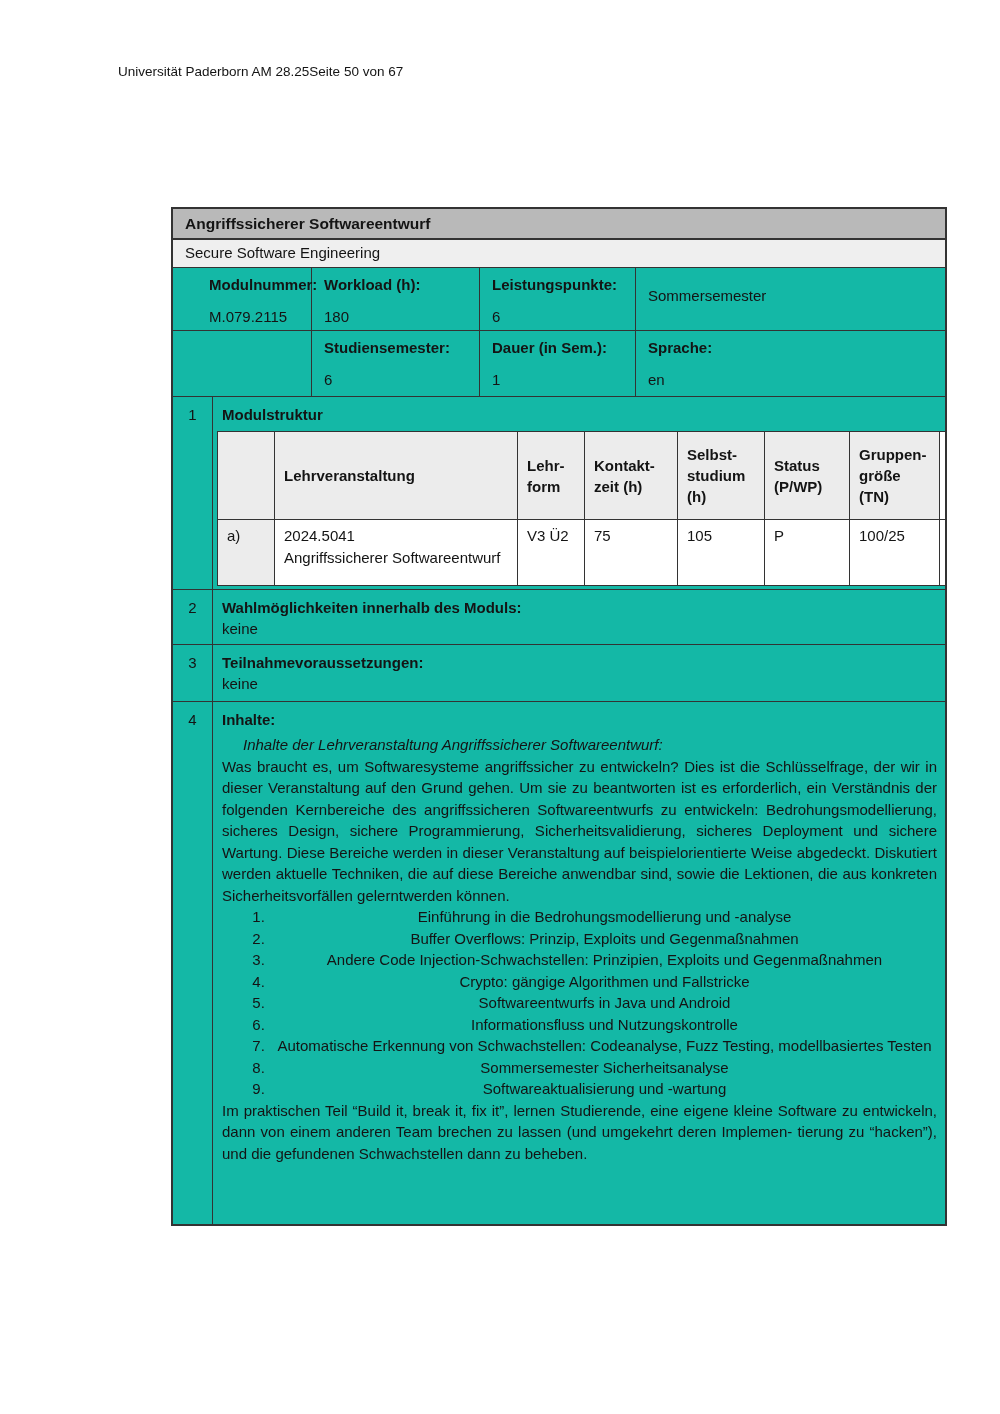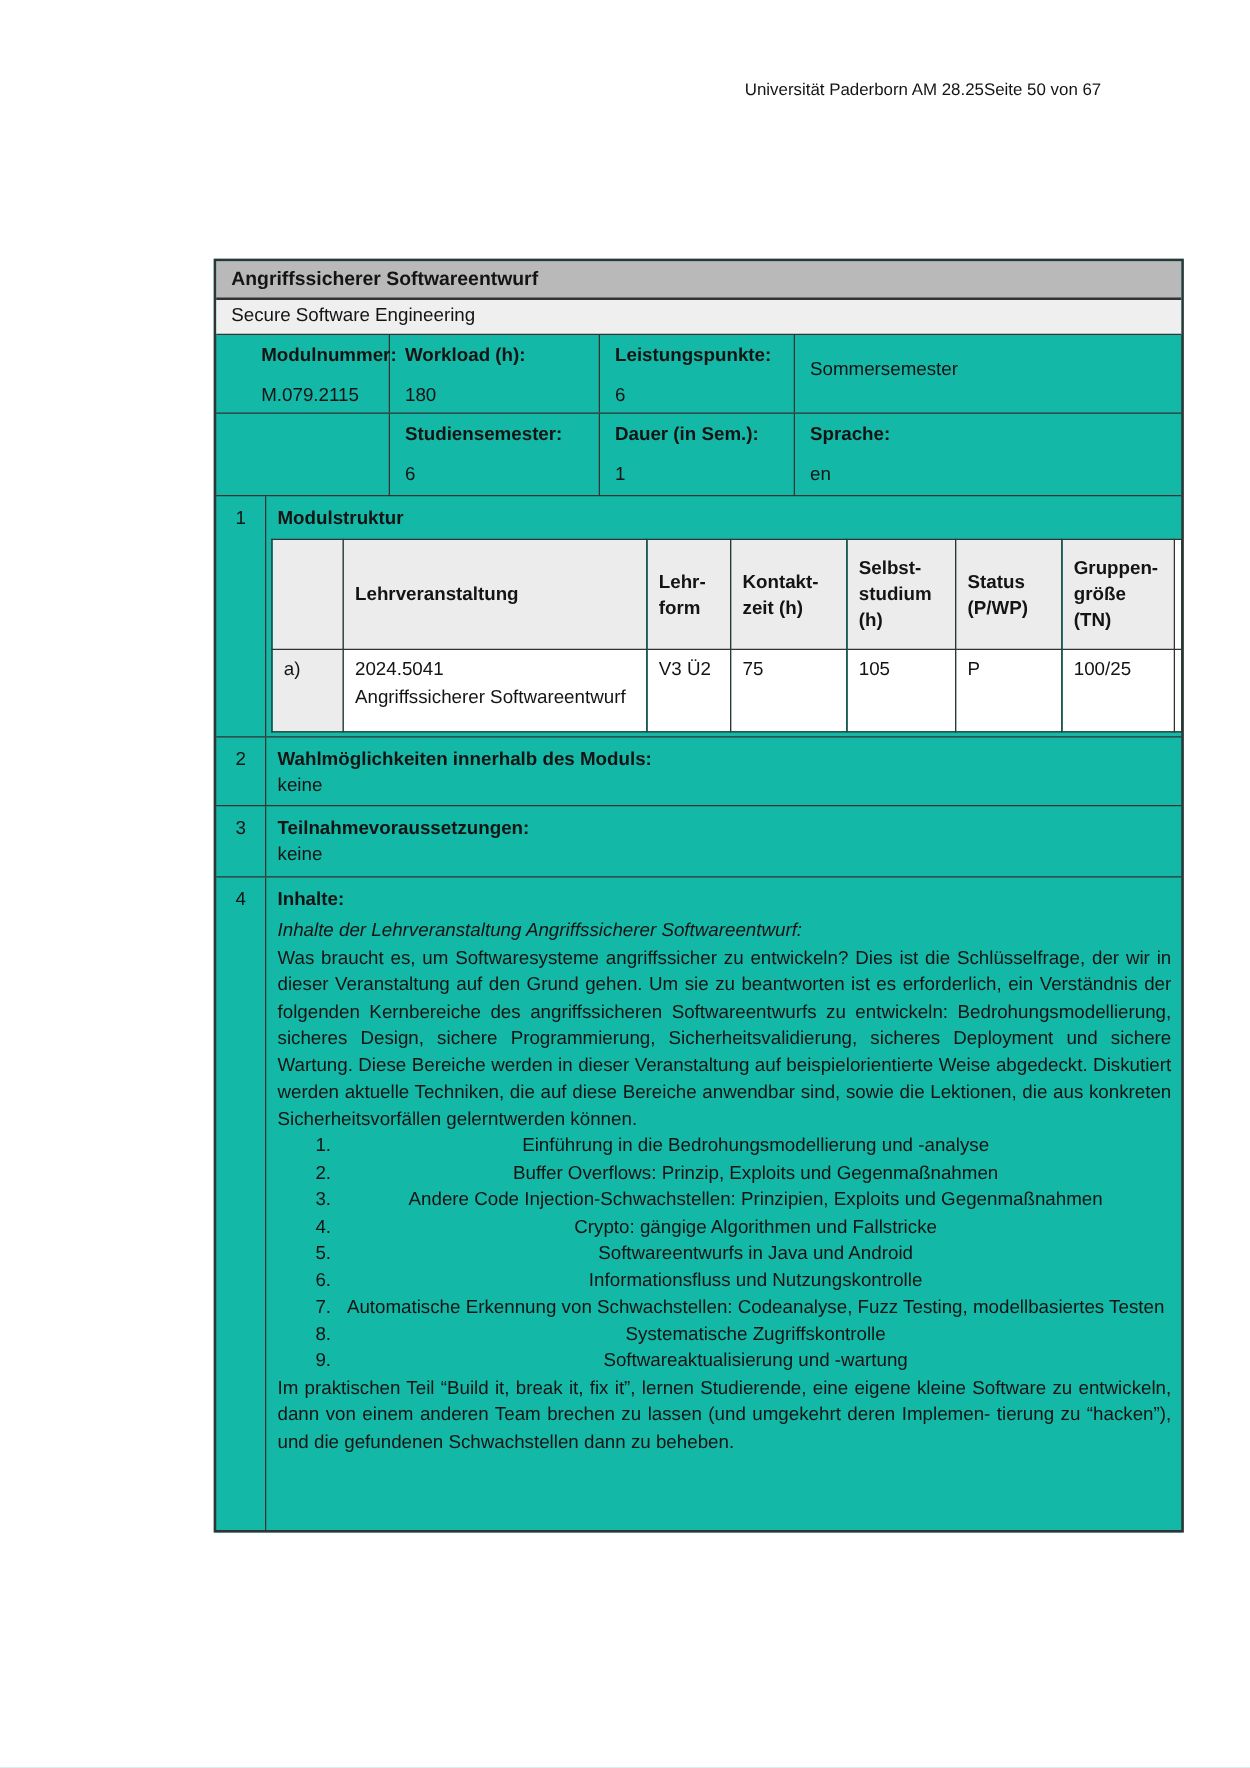--- a/index.html
+++ b/index.html
@@ -3,21 +3,21 @@
 <meta charset="utf-8">
 <style>
   html,body{margin:0;padding:0;background:#ffffff;}
   .page{
     width:1000px;height:1414px;background:#ffffff;position:relative;
     font-family:"Liberation Sans","DejaVu Sans",sans-serif;color:#141414;
     overflow:hidden;box-sizing:border-box;
   }
   *{box-sizing:border-box;}
   .page-header{
-    display:flex;justify-content:flex-end;
+    display:flex;justify-content:flex-start;
     padding:64px 119px 0 118px;font-size:13.5px;line-height:16px;
   }
   .doc-title{
     text-align:center;font-weight:bold;font-size:17px;margin-top:52px;
   }
   .module-table{
     position:absolute;left:171px;top:207px;width:776px;
     border:2px solid #333333;background:#14b8a6;font-size:15px;
   }
   .row-title{
@@ -61,21 +61,21 @@
   .courses-table th{
     background:#ececec;font-weight:bold;height:88px;
     vertical-align:middle;text-align:left;white-space:pre-line;line-height:21px;
   }
   .courses-table td{
     background:#ffffff;height:66px;vertical-align:top;
     padding-top:5px;white-space:pre-line;line-height:21.5px;
   }
   .courses-table .keycol{background:#ececec;}
   .courses-table .sliver{background:#ffffff;padding:0;}
-  .italic-line{font-style:italic;margin-top:4px;}
+  .italic-line{font-style:italic;margin-top:4px;margin-left:21px;}
   .just{text-align:justify;}
   ol.inhalt-list{
     margin:0;padding-left:47px;text-align:center;
   }
   ol.inhalt-list li{padding-left:3px;line-height:21.5px;}
 </style>
 </head>
 <body>
 
 <div class="page">
@@ -198,21 +198,21 @@
         <div class="italic-line">Inhalte der Lehrveranstaltung Angriffssicherer Softwareentwurf:</div>
         <div class="just">Was braucht es, um Softwaresysteme angriffssicher zu entwickeln? Dies ist die Schlüsselfrage, der wir in dieser Veranstaltung auf den Grund gehen. Um sie zu beantworten ist es erforderlich, ein Verständnis der folgenden Kernbereiche des angriffssicheren Softwareentwurfs zu entwickeln: Bedrohungsmodellierung, sicheres Design, sichere Programmierung, Sicherheitsvalidierung, sicheres Deployment und sichere Wartung. Diese Bereiche werden in dieser Veranstaltung auf beispielorientierte Weise abgedeckt. Diskutiert werden aktuelle Techniken, die auf diese Bereiche anwendbar sind, sowie die Lektionen, die aus konkreten Sicherheitsvorfällen gelerntwerden können.</div>
         <ol class="inhalt-list">
           <li>Einführung in die Bedrohungsmodellierung und -analyse</li>
           <li>Buffer Overflows: Prinzip, Exploits und Gegenmaßnahmen</li>
           <li>Andere Code Injection-Schwachstellen: Prinzipien, Exploits und Gegenmaßnahmen</li>
           <li>Crypto: gängige Algorithmen und Fallstricke</li>
           <li>Softwareentwurfs in Java und Android</li>
           <li>Informationsfluss und Nutzungskontrolle</li>
           <li>Automatische Erkennung von Schwachstellen: Codeanalyse, Fuzz Testing, modellbasiertes Testen</li>
-          <li>Systematische Zugriffskontrolle</li>
+          <li>Sommersemester Sicherheitsanalyse</li>
           <li>Softwareaktualisierung und -wartung</li>
         </ol>
         <div class="just">Im praktischen Teil “Build it, break it, fix it”, lernen Studierende, eine eigene kleine Software zu entwickeln, dann von einem anderen Team brechen zu lassen (und umgekehrt deren Implemen- tierung zu “hacken”), und die gefundenen Schwachstellen dann zu beheben.</div>
       </div>
     </div>
 
   </div>
 </div>
 
 </body></html>

